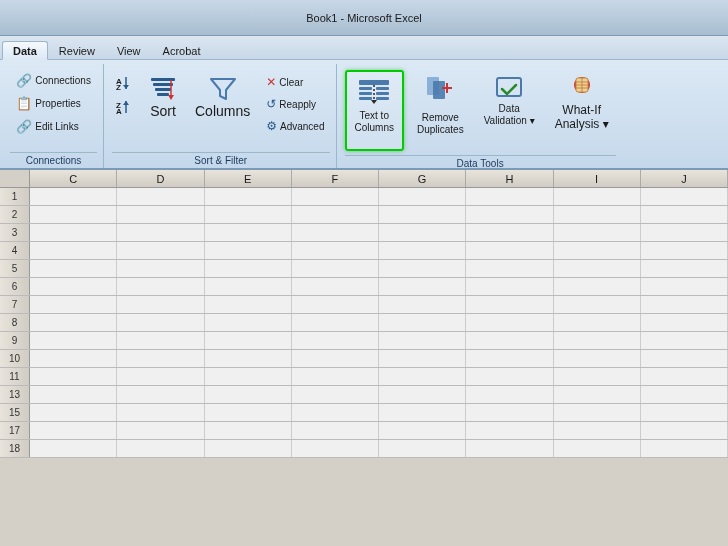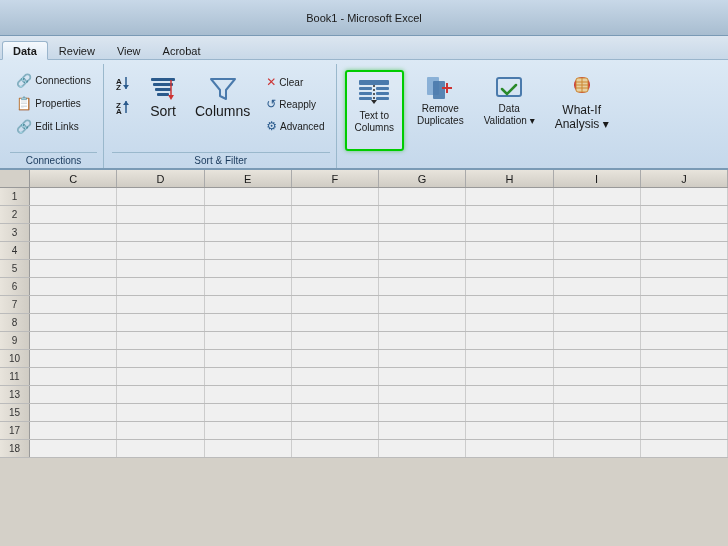--- a/index.html
+++ b/index.html
@@ -328,21 +328,21 @@
           <rect x="1" y="19" width="13" height="3" rx="1" fill="#4a7aac"></rect>
           <rect x="18" y="9" width="13" height="3" rx="1" fill="#4a7aac"></rect>
           <rect x="18" y="14" width="13" height="3" rx="1" fill="#4a7aac"></rect>
           <rect x="18" y="19" width="13" height="3" rx="1" fill="#4a7aac"></rect>
           <line x1="16" y1="7" x2="16" y2="24" stroke="#2a2a2a" stroke-width="1.5" stroke-dasharray="2,2"></line>
           <polygon points="16,26 13,22 19,22" fill="#2a2a2a"></polygon>
         </svg>
         <span class="btn-label" style="font-size:10px; text-align:center; margin-top:2px;">Text to<br>Columns</span>
       </div>
 
-      <div class="ribbon-btn ribbon-btn-large" style="align-items:center; padding-top:4px;">
+      <div class="ribbon-btn ribbon-btn-large" style="align-items:center; padding-top:4px;gap:9px;">
         <svg width="30" height="28" viewBox="0 0 30 28">
           <rect x="2" y="2" width="12" height="18" rx="1" fill="#6a9acb" opacity="0.7"></rect>
           <rect x="8" y="6" width="12" height="18" rx="1" fill="#4a7aac" opacity="0.9"></rect>
           <line x1="17" y1="13" x2="27" y2="13" stroke="#cc3333" stroke-width="2"></line>
           <line x1="22" y1="8" x2="22" y2="18" stroke="#cc3333" stroke-width="2"></line>
         </svg>
         <span class="btn-label" style="font-size:10px; text-align:center;">Remove<br>Duplicates</span>
       </div>
 
       <div class="ribbon-btn ribbon-btn-large" style="align-items:center; padding-top:4px;">
@@ -359,20 +359,21 @@
           <circle cx="15" cy="10" r="7" fill="none" stroke="#cc3333" stroke-width="2"></circle>
           <rect x="9" y="3" width="12" height="14" rx="2" fill="#e8d0a0" stroke="#cc8833" stroke-width="1"></rect>
           <line x1="9" y1="7" x2="21" y2="7" stroke="#cc8833" stroke-width="1"></line>
           <line x1="9" y1="10" x2="21" y2="10" stroke="#cc8833" stroke-width="1"></line>
           <line x1="9" y1="13" x2="21" y2="13" stroke="#cc8833" stroke-width="1"></line>
           <line x1="15" y1="3" x2="15" y2="17" stroke="#cc8833" stroke-width="1"></line>
         </svg>
         <span class="btn-label" style="font-size:12px; text-align:center;">What-If<br>Analysis ▾</span>
       </div>
     </div>
+    <div class="ribbon-group-label">Data Tools</div>
   </div>
 
 </div>
 
 <div class="spreadsheet">
 
   <div class="col-headers">
     <div class="corner-cell"></div>
     <div class="col-header">C</div>
     <div class="col-header">D</div>

